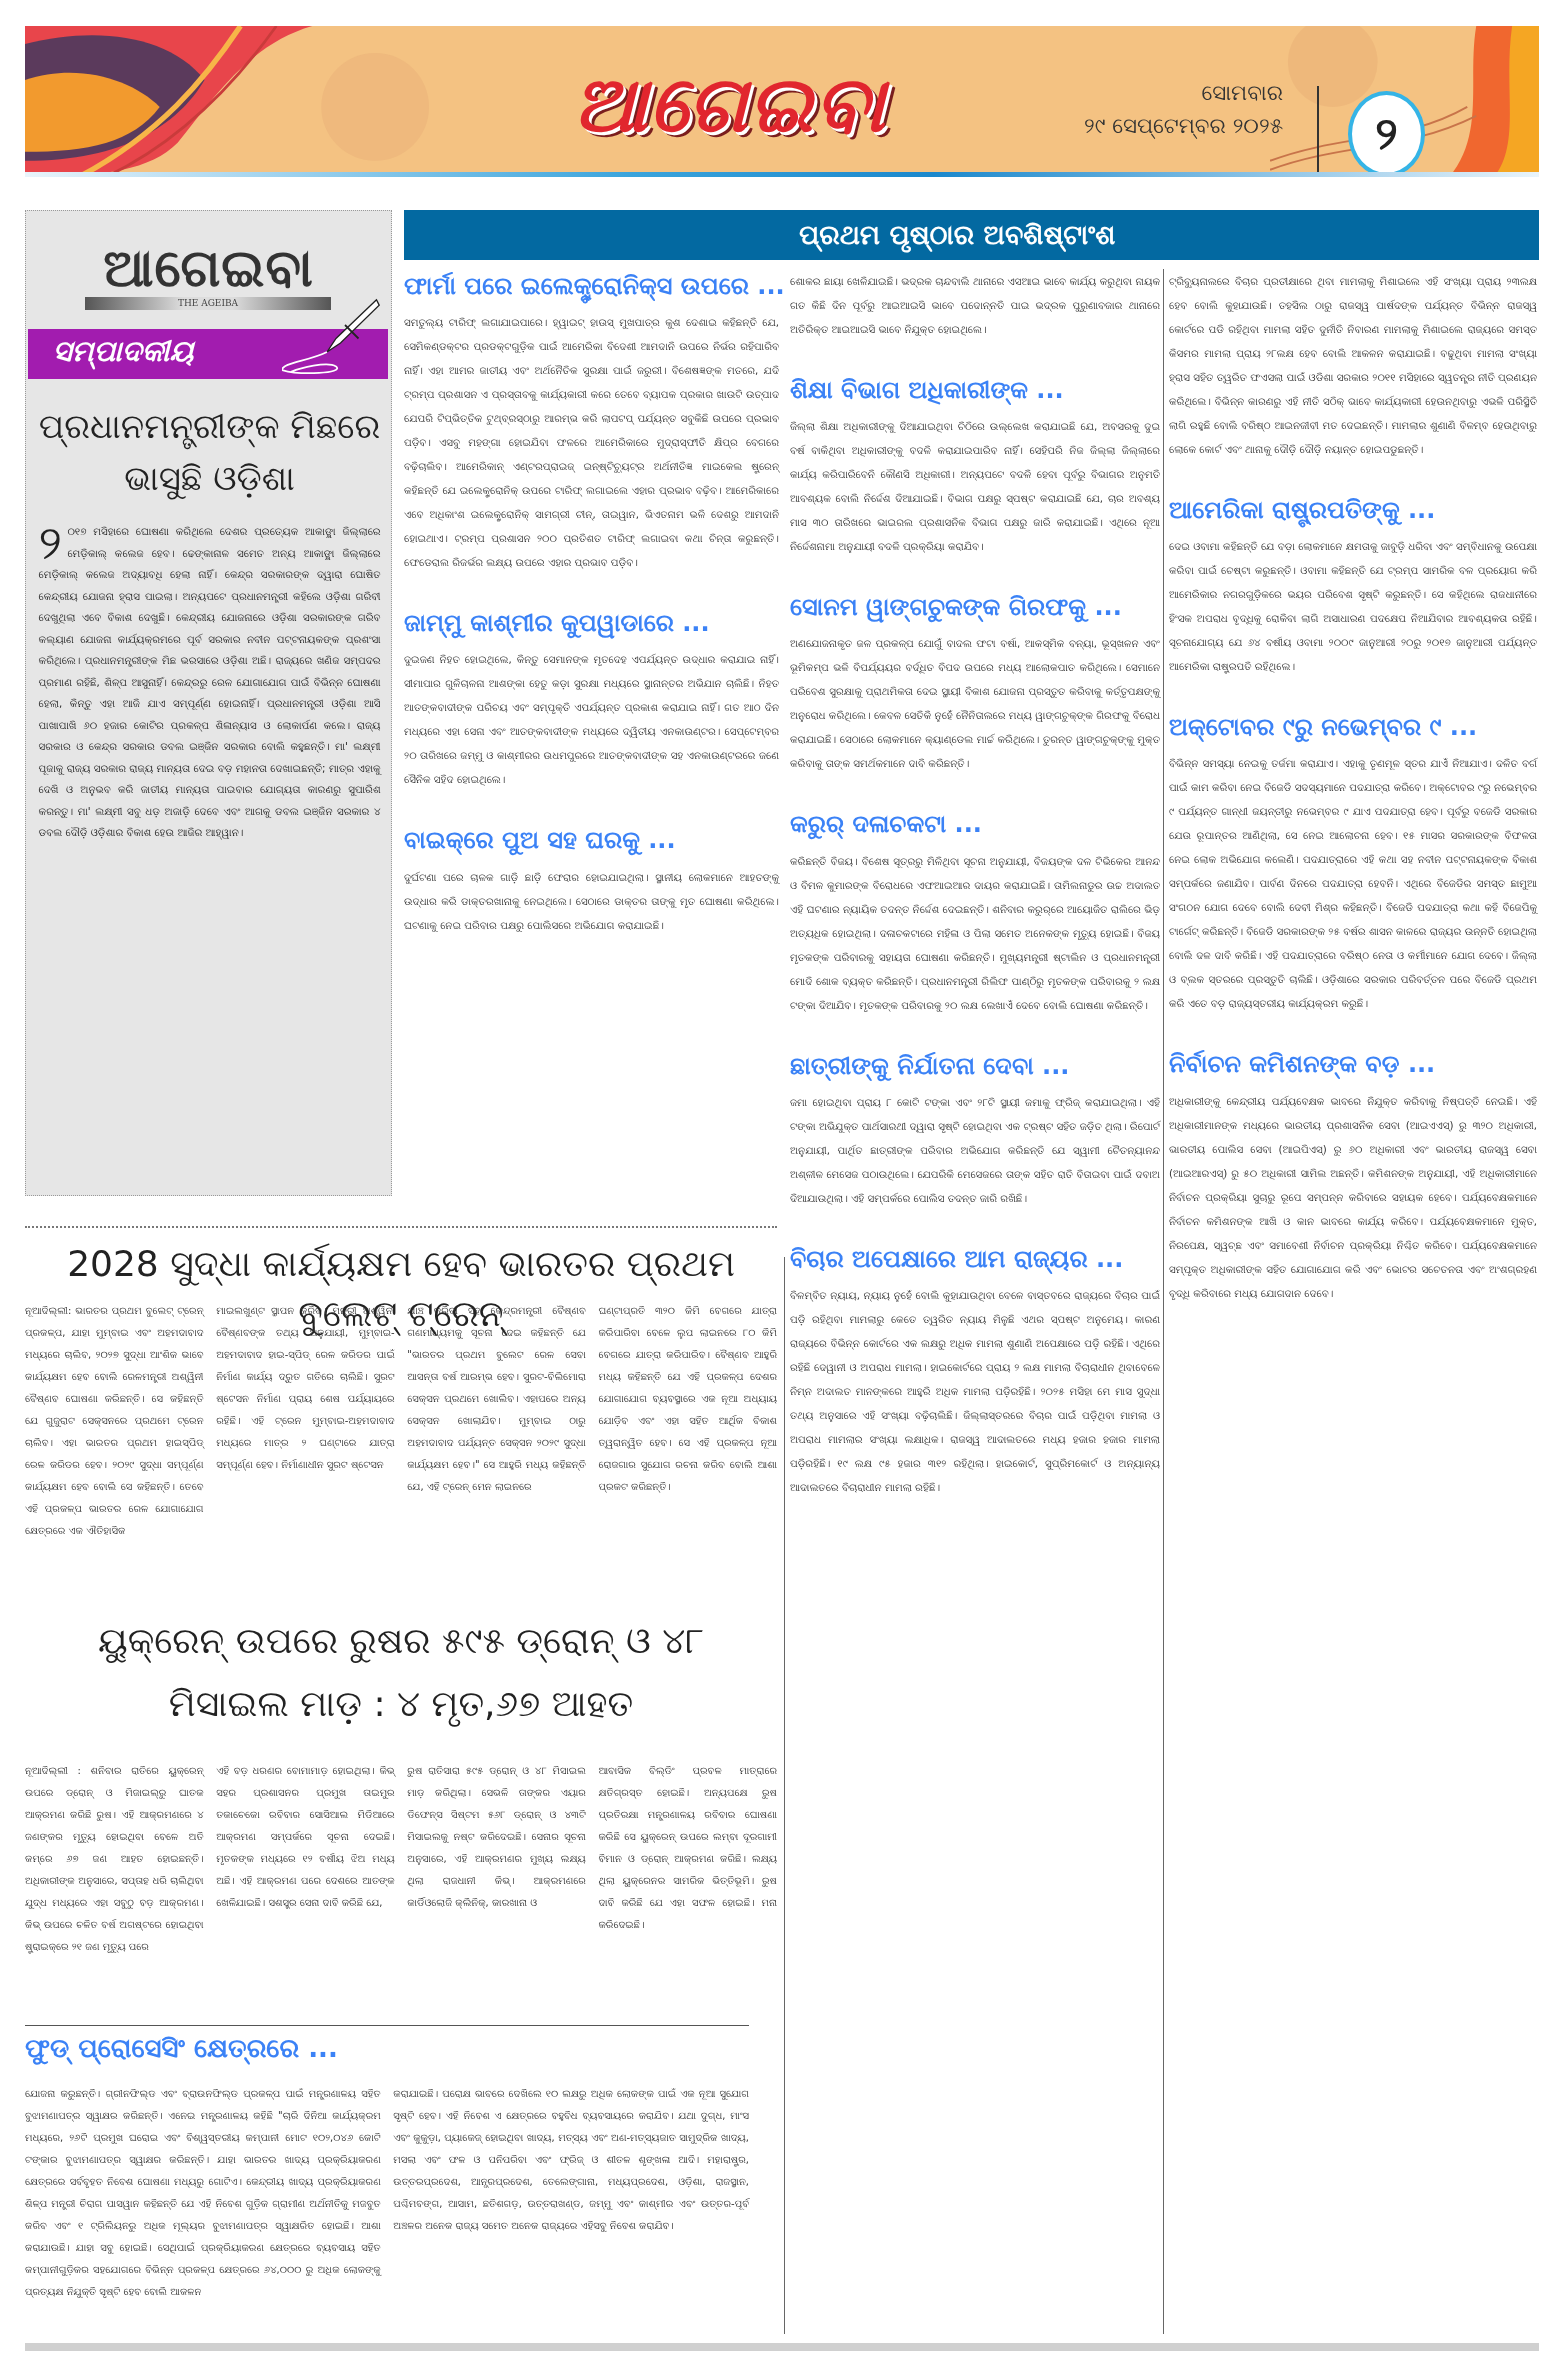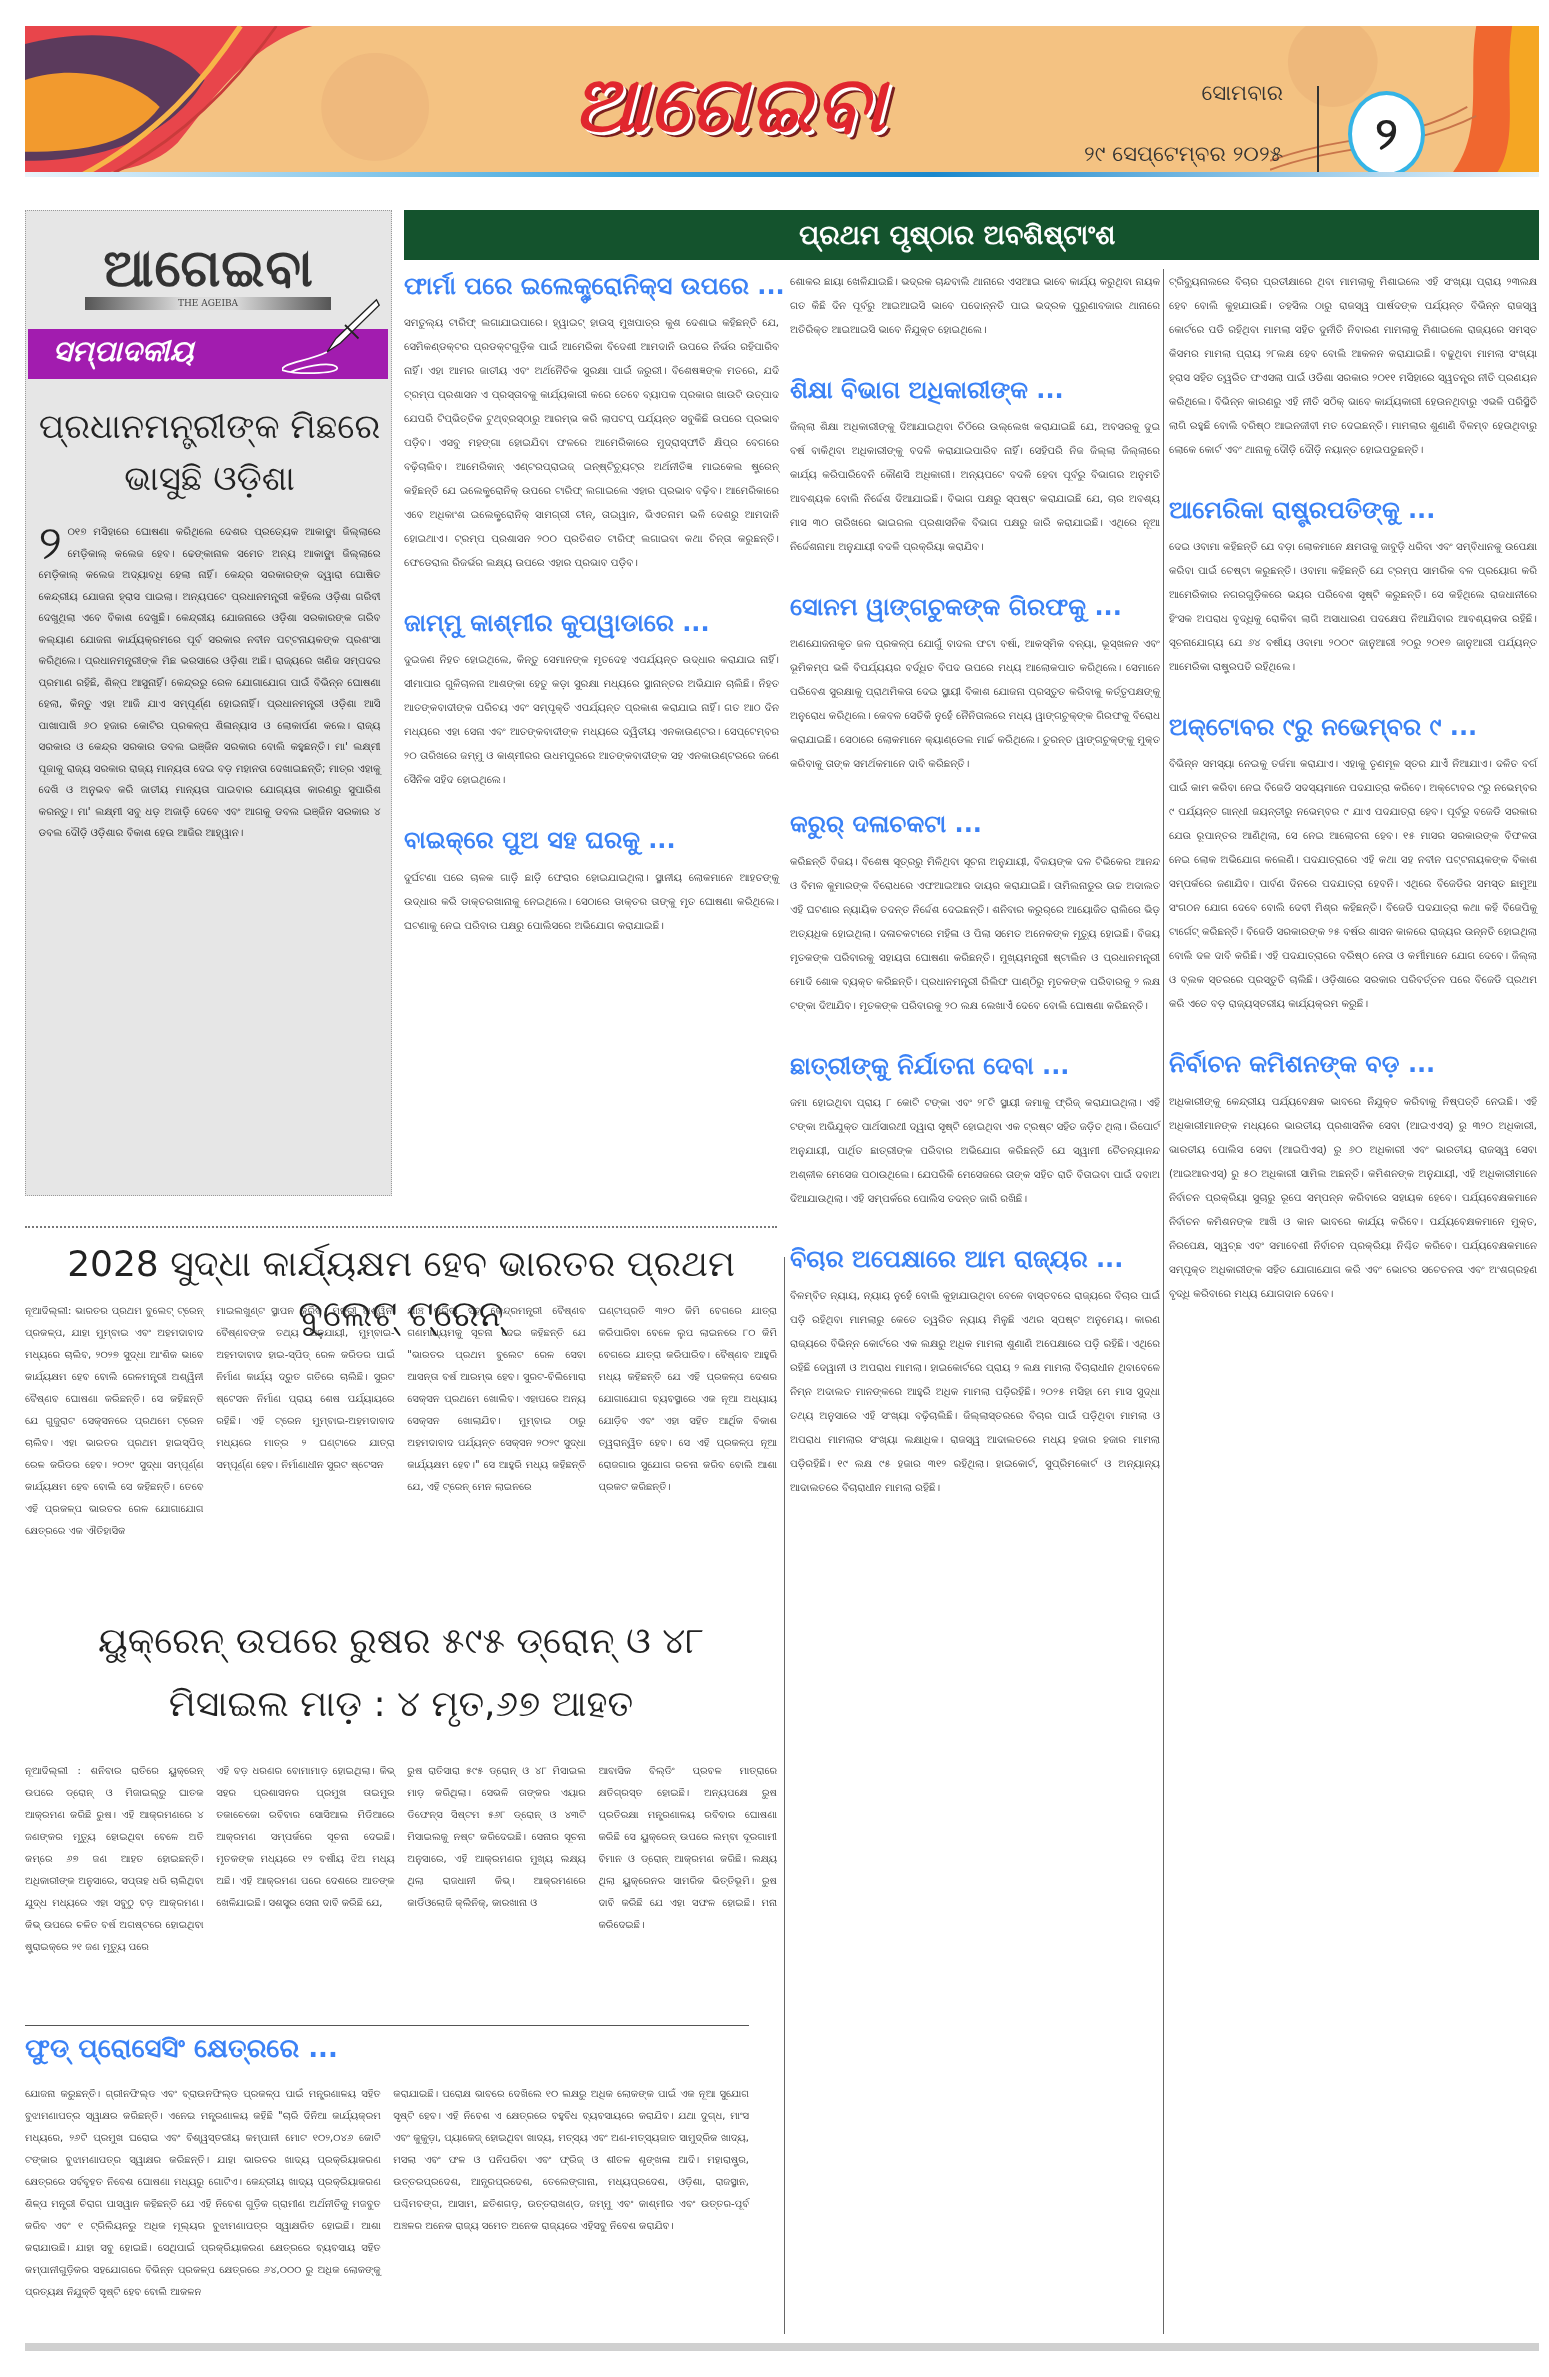--- a/index.html
+++ b/index.html
@@ -22,21 +22,21 @@
     background: linear-gradient(90deg, #e9f4fb 0%, #3aa4dc 40%, #1b88cc 60%, #e9f4fb 100%);
   }
   .logo-text {
     position: absolute; left: 548px; top: 34px; font-size: 77px; font-weight: bold;
     color: #e1262e; text-shadow: 2.7px 2.7px 0 #fff, 5.4px 5.4px 0 #7a1e1e; letter-spacing: 1.8px;
     font-family: "DejaVu Sans", sans-serif; font-style: italic;
   }
   .date-block {
     position: absolute; left: 1059px; top: 54px; text-align: right; color: #333;
   }
-  .date-block .day { font-size: 21.5px; display: block; margin-bottom: 36px; }
+  .date-block .day { font-size: 21.5px; display: block; margin-bottom: 8px; }
   .date-block .date { font-size: 21.5px; display: block; }
   .vsep { position: absolute; left: 1292px; top: 60px; width: 1.8px; height: 87px; background: #333; }
   .page-no {
     position: absolute; left: 1323px; top: 65px; width: 77px; height: 86px;
     border-radius: 50%; background: #fff; border: 4.5px solid #35b4e6;
     display: flex; align-items: center; justify-content: center;
     font-size: 45px; font-weight: bold; color: #222;
   }
 
   
@@ -65,21 +65,21 @@
     font-size: 34px; line-height: 52px; color: #222; font-weight: normal;
   }
   .ed-body {
     position: absolute; left: 12.6px; top: 310px; width: 342px;
     font-size: 10.3px; line-height: 21.5px; text-align: justify; color: #222;
   }
   .dropcap { float: left; font-size: 47px; line-height: 40px; margin-right: 5.4px; margin-top: 1.8px; }
 
   
   .section-band {
-    position: absolute; left: 404px; top: 210px; width: 1135px; height: 50px; background: #14532d;
+    position: absolute; left: 404px; top: 210px; width: 1135px; height: 50px; background: #0369a1;
   }
   .section-band-label {
     position: absolute; left: 395px; top: 9px; color: #fff; font-size: 27px; font-weight: bold;
   }
 
   
   .col { position: absolute; }
   .headline { font-size: 24px; color: #3b82f6; line-height: 34px; margin-bottom: 7.2px; white-space: nowrap; }
   .body { font-size: 10.3px; line-height: 24px; text-align: justify; color: #333; margin-bottom: 32px; }
   .rule-v { position: absolute; width: 0.9px; background: #666; }

